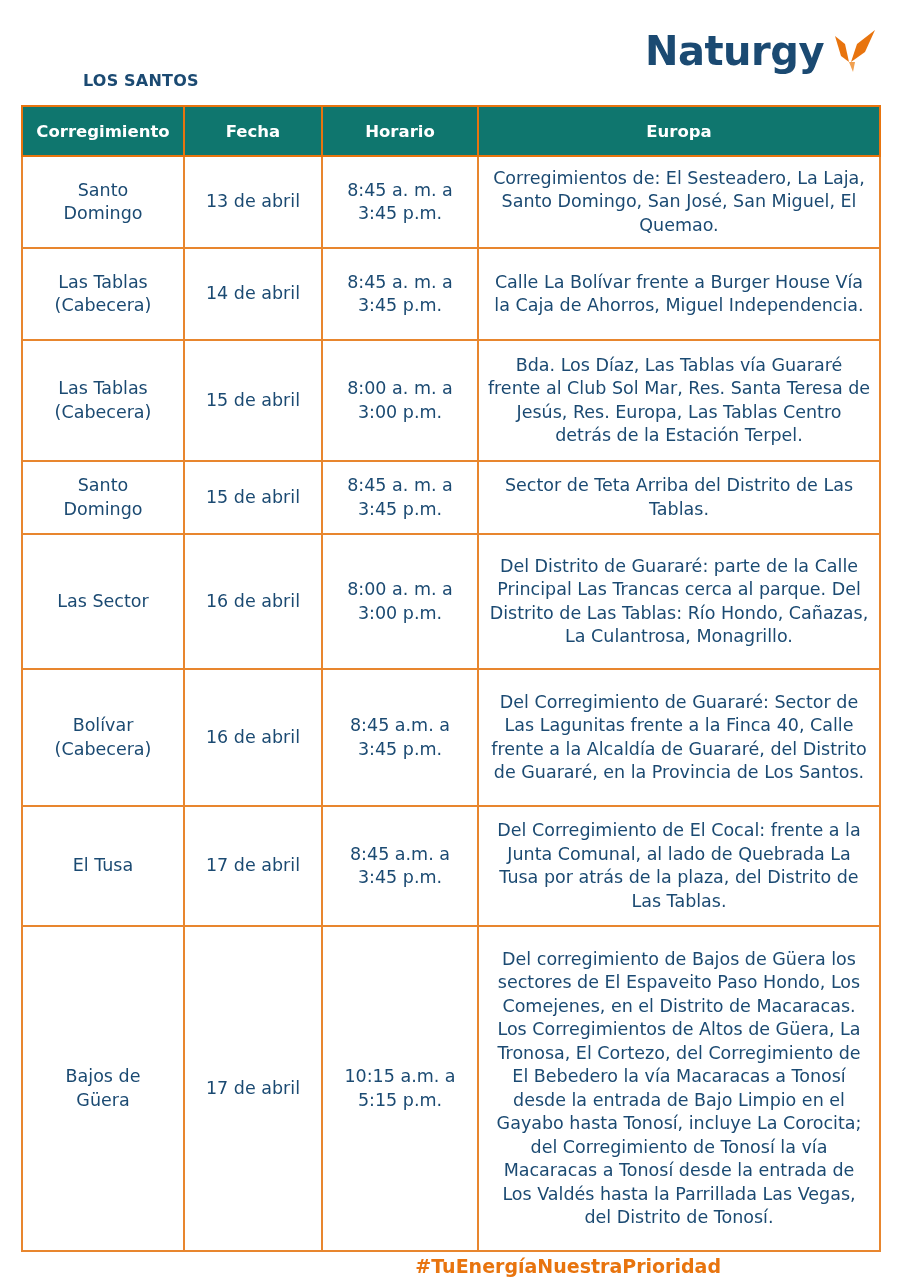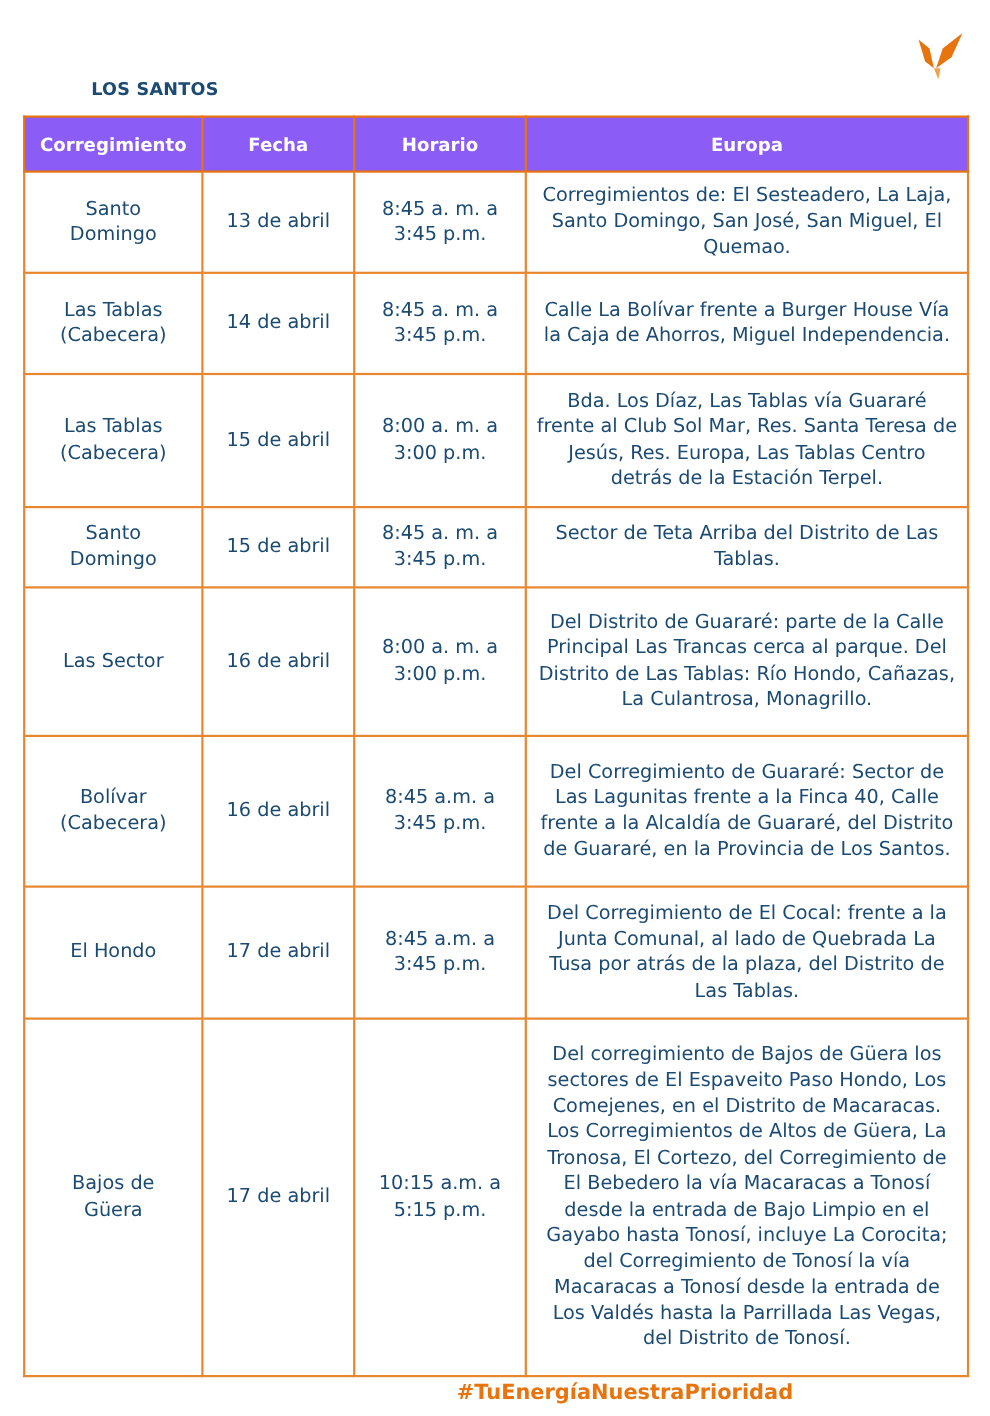--- a/index.html
+++ b/index.html
@@ -16,40 +16,41 @@
       position: absolute; left: 0; top: 6px;
       font-family: "DejaVu Sans", sans-serif; font-weight: bold;
       font-size: 40px; color: #1b4a72; letter-spacing: -0.5px;
     }
     .logo-mark { position: absolute; left: 186px; top: 0; width: 48px; height: 56px; }
     table.schedule {
       position: absolute; left: 21px; top: 105px; width: 858px;
       border-collapse: collapse; table-layout: fixed;
     }
     table.schedule th {
-      background: #8b5cf6; color: #ffffff; font-weight: bold; font-size: 16.5px;
+      background: #0f766e; color: #ffffff; font-weight: bold; font-size: 16.5px;
       height: 50px; text-align: center; border: 2px solid #e8740e;
       border-right-color: #e8740e;
     }
     table.schedule td {
       border: 2px solid #e8862e; text-align: center; vertical-align: middle;
       font-size: 17.5px; line-height: 23.5px; color: #1b4a72; padding: 0 6px;
     }
     table.schedule td.zonas { padding: 0 8px; }
     .hashtag {
       position: absolute; left: 0; width: 721px; top: 1255px; text-align: right;
       font-size: 19px; font-weight: bold; color: #e8740e;
     }
   </style>
 </head>
 <body>
 
 <div class="region-title">LOS SANTOS</div>
 
 <div class="logo">
+  <span class="logo-text">Naturgy</span>
   <span class="logo-mark">
     <svg width="48" height="56" viewBox="0 0 48 56">
       <path d="M4 14 L14 22 L18 40 L10 34 Z" fill="#e8740e"></path>
       <path d="M20 40 L26 22 L44 8 L34 30 Z" fill="#e8740e"></path>
       <path d="M18 40 L22 50 L24 40 Z" fill="#f0a050"></path>
     </svg>
   </span>
 </div>
 
 <table class="schedule">
@@ -98,21 +99,21 @@
         <td style="padding: 0px 14px;">8:00 a. m. a 3:00 p.m.</td>
         <td class="zonas">Del Distrito de Guararé: parte de la Calle Principal Las Trancas cerca al parque. Del Distrito de Las Tablas: Río Hondo, Cañazas, La Culantrosa, Monagrillo.</td>
       </tr>
       <tr style="height: 137px;">
         <td style="padding: 0px 14px;">Bolívar (Cabecera)</td>
         <td>16 de abril</td>
         <td style="padding: 0px 14px;">8:45 a.m. a 3:45 p.m.</td>
         <td class="zonas">Del Corregimiento de Guararé: Sector de Las Lagunitas frente a la Finca 40, Calle frente a la Alcaldía de Guararé, del Distrito de Guararé, en la Provincia de Los Santos.</td>
       </tr>
       <tr style="height: 120px;">
-        <td style="padding: 0px 14px;">El Hondo</td>
+        <td style="padding: 0px 14px;">El Tusa</td>
         <td>17 de abril</td>
         <td style="padding: 0px 14px;">8:45 a.m. a 3:45 p.m.</td>
         <td class="zonas">Del Corregimiento de El Cocal: frente a la Junta Comunal, al lado de Quebrada La Tusa por atrás de la plaza, del Distrito de Las Tablas.</td>
       </tr>
       <tr style="height: 325px;">
         <td style="padding: 0px 14px;">Bajos de Güera</td>
         <td>17 de abril</td>
         <td style="padding: 0px 14px;">10:15 a.m. a 5:15 p.m.</td>
         <td class="zonas">Del corregimiento de Bajos de Güera los sectores de El Espaveito Paso Hondo, Los Comejenes, en el Distrito de Macaracas. Los Corregimientos de Altos de Güera, La Tronosa, El Cortezo, del Corregimiento de El Bebedero la vía Macaracas a Tonosí desde la entrada de Bajo Limpio en el Gayabo hasta Tonosí, incluye La Corocita; del Corregimiento de Tonosí la vía Macaracas a Tonosí desde la entrada de Los Valdés hasta la Parrillada Las Vegas, del Distrito de Tonosí.</td>
       </tr>

